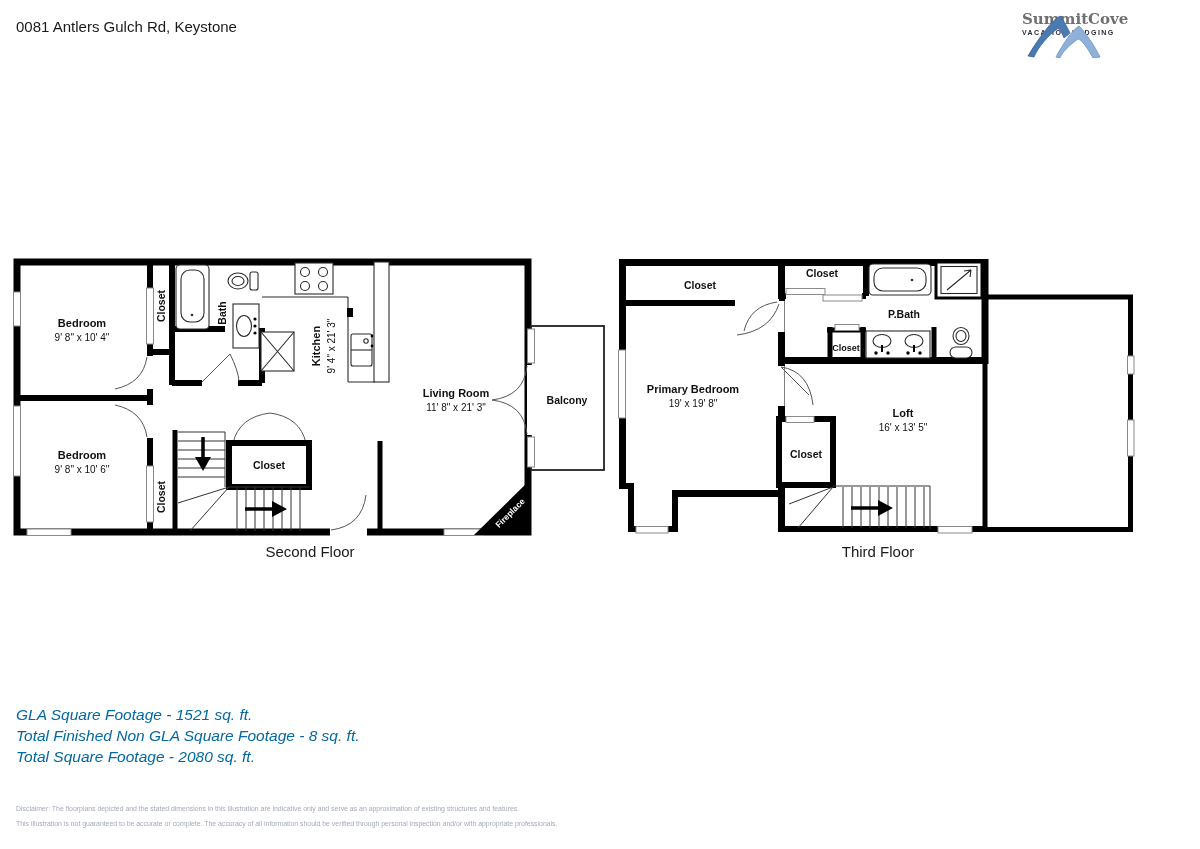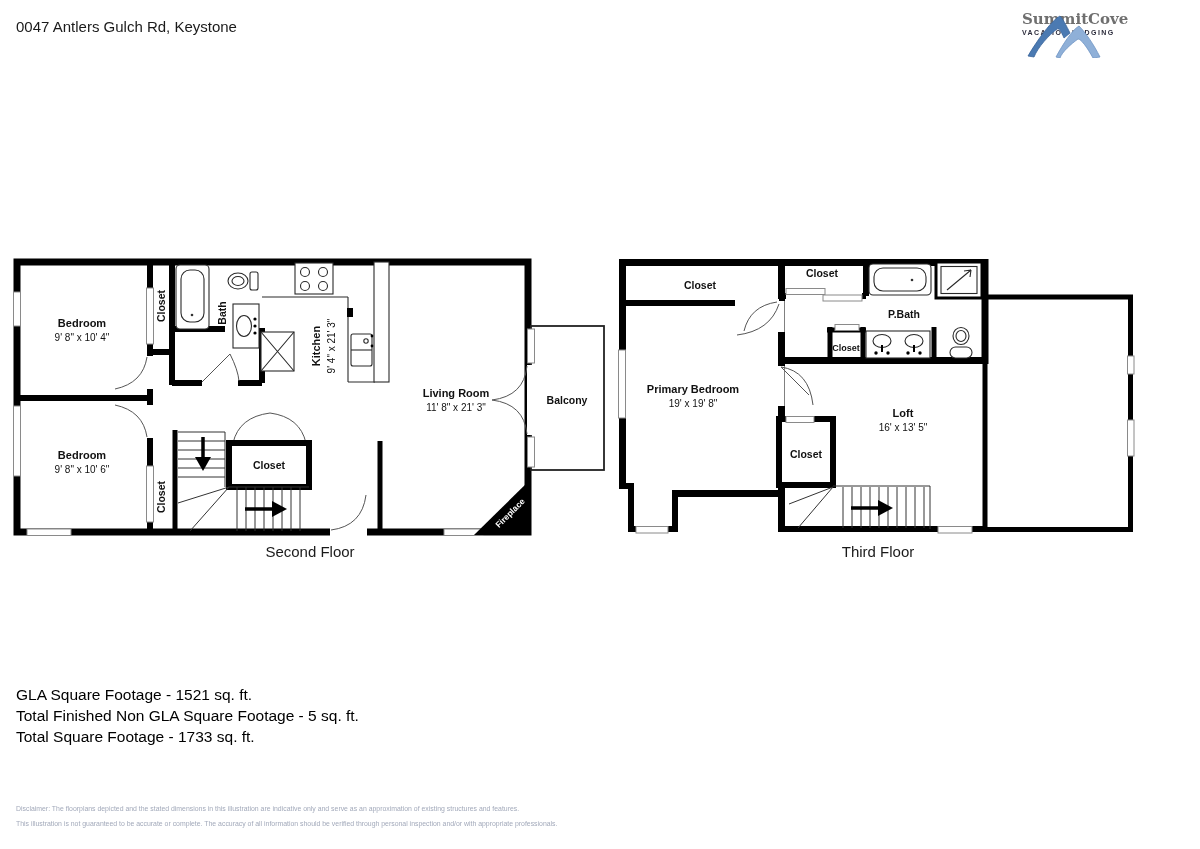--- a/index.html
+++ b/index.html
@@ -2,21 +2,21 @@
 <html><head>
 <meta charset="utf-8">
 <style>
   html,body{margin:0;padding:0;background:#fff;}
   body{width:1200px;height:849px;position:relative;font-family:"Liberation Sans",sans-serif;overflow:hidden;}
   .abs{position:absolute;}
   #title{left:16px;top:18px;font-size:15px;color:#1a1a1a;}
   #logo{left:1022px;top:12px;width:86px;text-align:center;}
   #logo .brand{font-family:"DejaVu Serif",serif;font-size:15px;font-weight:bold;color:#6f6f6f;letter-spacing:0px;line-height:14px;}
   #logo .tagline{font-size:7px;font-weight:bold;letter-spacing:1.4px;color:#2c2c3c;margin-top:3px;white-space:nowrap;}
-  #sqft{left:16px;top:685px;font-size:15.5px;color:#000000;line-height:20.8px;}
+  #sqft{left:16px;top:705px;font-size:15.5px;color:#0369a1;line-height:20.8px;font-style:italic;}
   #disclaimer{left:16px;top:801px;font-size:6.9px;color:#a2a9ba;line-height:15px;}
   svg{position:absolute;left:0;top:0;}
   svg text{font-family:"Liberation Sans",sans-serif;fill:#111;}
   .room-name{font-size:11px;font-weight:bold;text-anchor:middle;}
   .room-dims{font-size:10px;text-anchor:middle;}
   .closet-label{font-size:10.5px;font-weight:bold;text-anchor:middle;}
   .closet-label-sm{font-size:9px;font-weight:bold;text-anchor:middle;}
   .floor-label{font-size:15px;text-anchor:middle;fill:#1a1a1a;}
   .fireplace-label{font-size:8.5px;font-weight:bold;fill:#fff;text-anchor:middle;}
   .wall7{stroke:#000;stroke-width:7;fill:none;}
@@ -27,21 +27,21 @@
   .gap{fill:#fff;stroke:none;}
   .win{fill:#fff;stroke:#8a8a8a;stroke-width:1;}
   .arc{stroke:#555;stroke-width:1;fill:none;}
   .tread{stroke:#333;stroke-width:1;fill:none;}
   .arrow{stroke:#000;stroke-width:3.5;fill:none;}
   .arrowhead{fill:#000;stroke:none;}
 </style>
 </head>
 <body>
 
-<div class="abs" id="title">0047 Antlers Gulch Rd, Keystone</div>
+<div class="abs" id="title">0081 Antlers Gulch Rd, Keystone</div>
 
 <div class="abs" id="logo">
   <svg width="86" height="46" viewBox="0 0 86 46">
     <path d="M6,44 C16,27 30,8 38,4 C41,7 44,13 48,21 L42,26 C39,19 37,16 35,17 C27,23 16,35 12,45 Z" fill="#4b7ab2" stroke="#3a649a" stroke-width="0.8"></path>
     <path d="M34,45 C41,32 50,18 57,14 C64,21 72,33 78,45 L71,46 C65,35 59,27 56,27 C49,32 40,40 38,46 Z" fill="#8fb0d8" stroke="#6f94c4" stroke-width="0.8"></path>
   </svg>
   <div class="brand">SummitCove</div>
   <div class="tagline">VACATION LODGING</div>
 </div>
 
@@ -247,20 +247,20 @@
     <text class="room-dims" x="693" y="407">19' x 19' 8"</text>
     <text class="room-name" x="903" y="417">Loft</text>
     <text class="room-dims" x="903" y="431">16' x 13' 5"</text>
     <text class="closet-label" x="806" y="458">Closet</text>
     <text class="floor-label" x="878" y="557">Third Floor</text>
   </g>
 </svg>
 
 <div class="abs" id="sqft">
   <div>GLA Square Footage - 1521 sq. ft.</div>
-  <div>Total Finished Non GLA Square Footage - 5 sq. ft.</div>
-  <div>Total Square Footage - 1733 sq. ft.</div>
+  <div>Total Finished Non GLA Square Footage - 8 sq. ft.</div>
+  <div>Total Square Footage - 2080 sq. ft.</div>
 </div>
 
 <div class="abs" id="disclaimer">
   <div>Disclaimer: The floorplans depicted and the stated dimensions in this illustration are indicative only and serve as an approximation of existing structures and features.</div>
   <div>This illustration is not guaranteed to be accurate or complete. The accuracy of all information should be verified through personal inspection and/or with appropriate professionals.</div>
 </div>
 
 </body></html>

